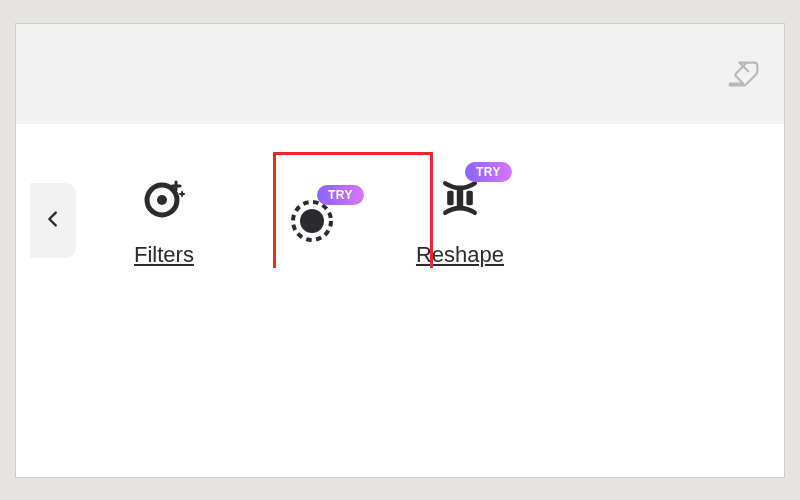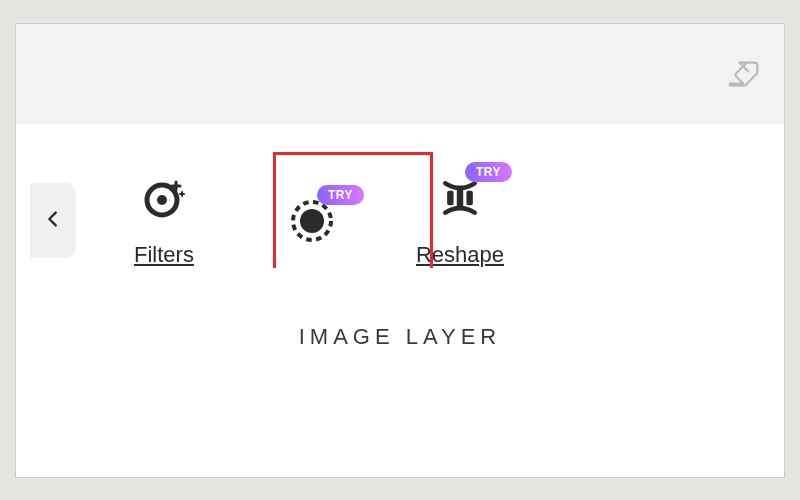--- a/index.html
+++ b/index.html
@@ -171,15 +171,14 @@
         </svg>
       </div>
       <span class="tool-label">Reshape</span>
     </div>
 
 
 
     <div class="highlight-box"></div>
   </div>
 
-  <div class="section-title">IMAGE LAYER</div>
 
 </div>
 
 </body></html>

